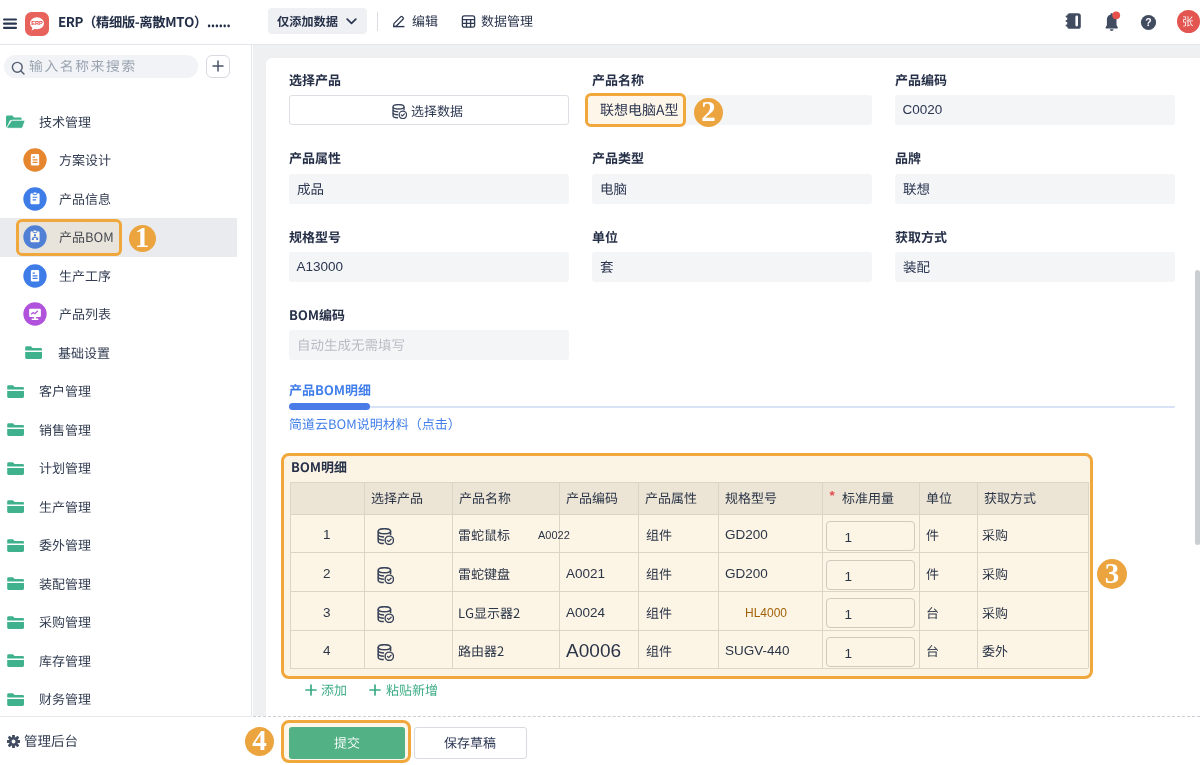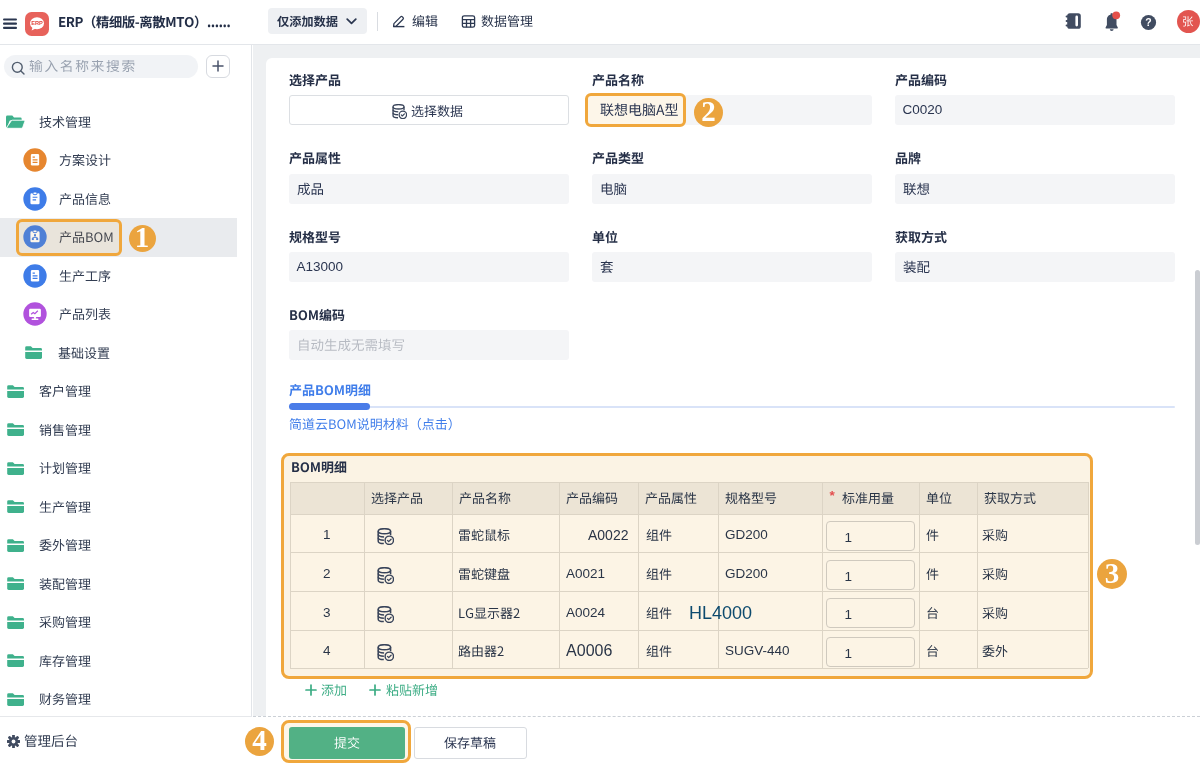--- a/index.html
+++ b/index.html
@@ -935,21 +935,21 @@
       <div style="position:absolute;left:457.6px;top:526.35px;line-height:0;">
         <svg class="tx " width="52" height="18" viewBox="0 0 52 18" fill="#2a3547">
           <g transform="translate(0,14) scale(0.013000,-0.013000)">
             <use href="#r96f7" x="0"></use>
             <use href="#r86c7" x="1000"></use>
             <use href="#r9f20" x="2000"></use>
             <use href="#r6807" x="3000"></use>
           </g>
         </svg>
       </div>
-      <div style="position:absolute;left:588px;top:526.35px;font-size:14px;color:#2a3547;line-height:18px;">A0022</div>
+      <div style="position:absolute;left:538px;top:526.35px;font-size:11px;color:#2a3547;line-height:18px;">A0022</div>
       <div style="position:absolute;left:645.6px;top:526.35px;line-height:0;">
         <svg class="tx " width="26" height="18" viewBox="0 0 26 18" fill="#2a3547">
           <g transform="translate(0,14) scale(0.013000,-0.013000)">
             <use href="#r7ec4" x="0"></use>
             <use href="#r4ef6" x="1000"></use>
           </g>
         </svg>
       </div>
       <div style="position:absolute;left:725.1px;top:526.35px;font-size:13.5px;color:#2a3547;line-height:18px;">GD200</div>
       <div style="position:absolute;left:826.4px;top:520.85px;width:88.5px;height:30px;border:1px solid #cfc9be;border-radius:4px;box-sizing:border-box;"></div>
@@ -1040,21 +1040,21 @@
       </div>
       <div style="position:absolute;left:566.1px;top:603.75px;font-size:13.5px;color:#2a3547;line-height:18px;">A0024</div>
       <div style="position:absolute;left:645.6px;top:603.75px;line-height:0;">
         <svg class="tx " width="26" height="18" viewBox="0 0 26 18" fill="#2a3547">
           <g transform="translate(0,14) scale(0.013000,-0.013000)">
             <use href="#r7ec4" x="0"></use>
             <use href="#r4ef6" x="1000"></use>
           </g>
         </svg>
       </div>
-      <div style="position:absolute;left:689px;top:603.75px;font-size:18px;color:#0c4a6e;line-height:18px;">HL4000</div>
+      <div style="position:absolute;left:745px;top:603.75px;font-size:12px;color:#a16207;line-height:18px;">HL4000</div>
       <div style="position:absolute;left:826.4px;top:598.25px;width:88.5px;height:30px;border:1px solid #cfc9be;border-radius:4px;box-sizing:border-box;"></div>
       <div style="position:absolute;left:844.6px;top:606.25px;font-size:13.5px;color:#2a3547;line-height:18px;">1</div>
       <div style="position:absolute;left:926.1px;top:603.75px;line-height:0;">
         <svg class="tx " width="13" height="18" viewBox="0 0 13 18" fill="#2a3547">
           <g transform="translate(0,14) scale(0.013000,-0.013000)">
             <use href="#r53f0" x="0"></use>
           </g>
         </svg>
       </div>
       <div style="position:absolute;left:982.1px;top:603.75px;line-height:0;">
@@ -1078,21 +1078,21 @@
       <div style="position:absolute;left:457.6px;top:642.45px;line-height:0;">
         <svg class="tx " width="47" height="18" viewBox="0 0 47 18" fill="#2a3547">
           <g transform="translate(0,14) scale(0.013000,-0.013000)">
             <use href="#r8def" x="0"></use>
             <use href="#r7531" x="1000"></use>
             <use href="#r5668" x="2000"></use>
             <use href="#r32" x="3000"></use>
           </g>
         </svg>
       </div>
-      <div style="position:absolute;left:566.1px;top:642.45px;font-size:16px;color:#2a3547;line-height:18px;">A0006</div>
+      <div style="position:absolute;left:566.1px;top:642.45px;font-size:19px;color:#2a3547;line-height:18px;">A0006</div>
       <div style="position:absolute;left:645.6px;top:642.45px;line-height:0;">
         <svg class="tx " width="26" height="18" viewBox="0 0 26 18" fill="#2a3547">
           <g transform="translate(0,14) scale(0.013000,-0.013000)">
             <use href="#r7ec4" x="0"></use>
             <use href="#r4ef6" x="1000"></use>
           </g>
         </svg>
       </div>
       <div style="position:absolute;left:725.1px;top:642.45px;font-size:13.5px;color:#2a3547;line-height:18px;">SUGV-440</div>
       <div style="position:absolute;left:826.4px;top:636.95px;width:88.5px;height:30px;border:1px solid #cfc9be;border-radius:4px;box-sizing:border-box;"></div>

